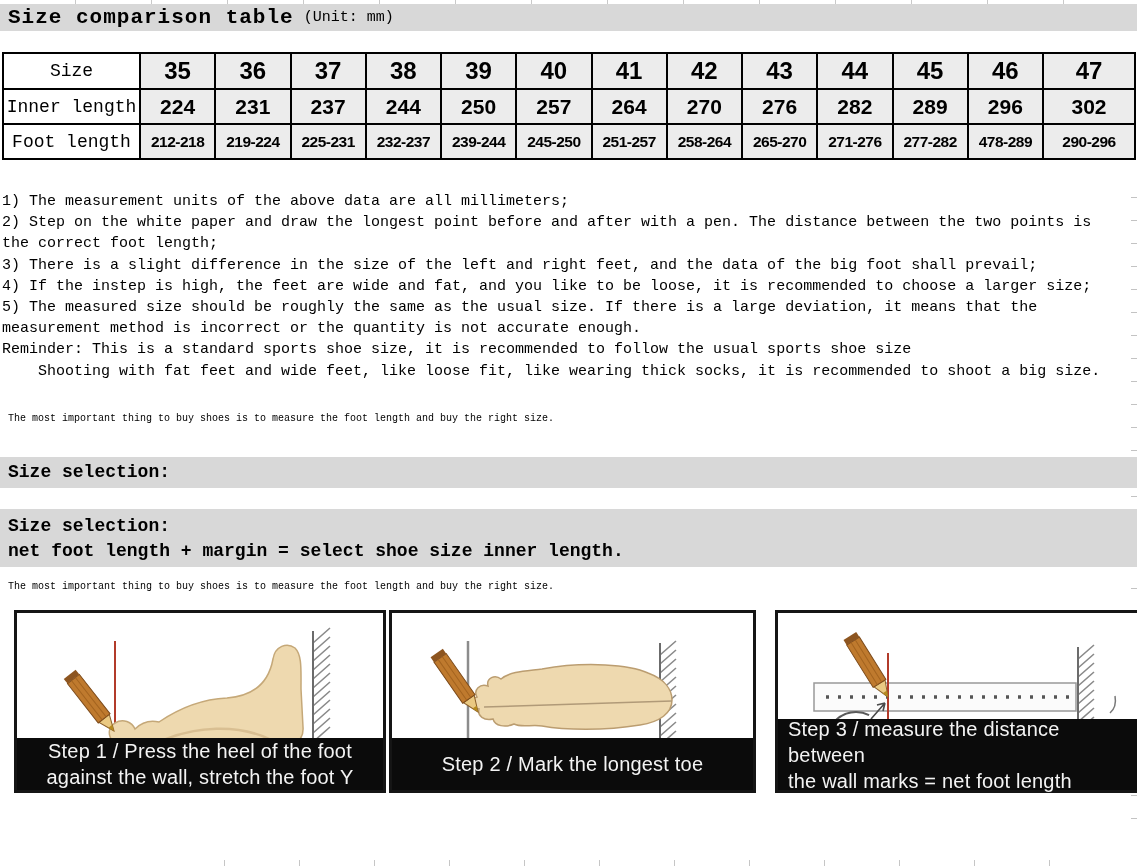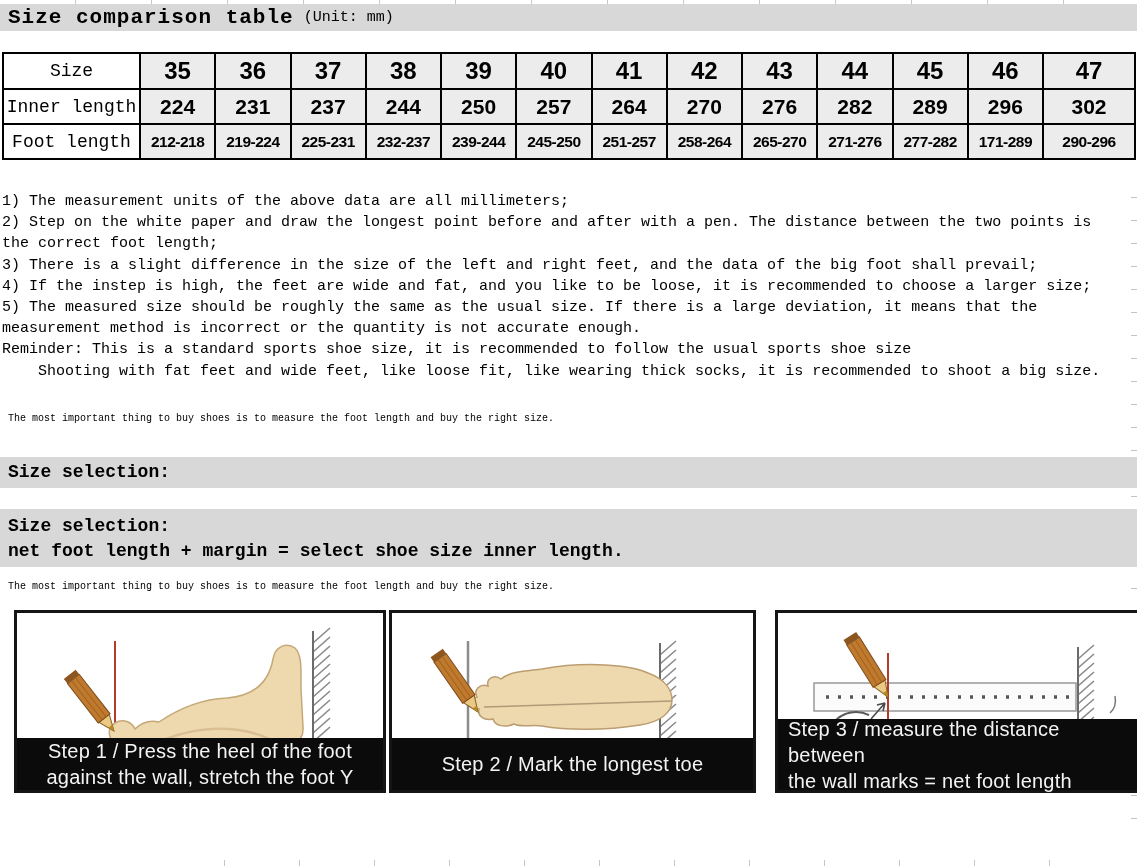--- a/index.html
+++ b/index.html
@@ -120,21 +120,21 @@
         <td>219-224</td>
         <td>225-231</td>
         <td>232-237</td>
         <td>239-244</td>
         <td>245-250</td>
         <td>251-257</td>
         <td>258-264</td>
         <td>265-270</td>
         <td>271-276</td>
         <td>277-282</td>
-        <td>171-289</td>
+        <td>478-289</td>
         <td>290-296</td>
       </tr>
     </tbody>
   </table>
 
   <div class="notes">
     <div class="note-line">1) The measurement units of the above data are all millimeters;</div>
     <div class="note-line">2) Step on the white paper and draw the longest point before and after with a pen. The distance between the two points is</div>
     <div class="note-line">the correct foot length;</div>
     <div class="note-line">3) There is a slight difference in the size of the left and right feet, and the data of the big foot shall prevail;</div>

